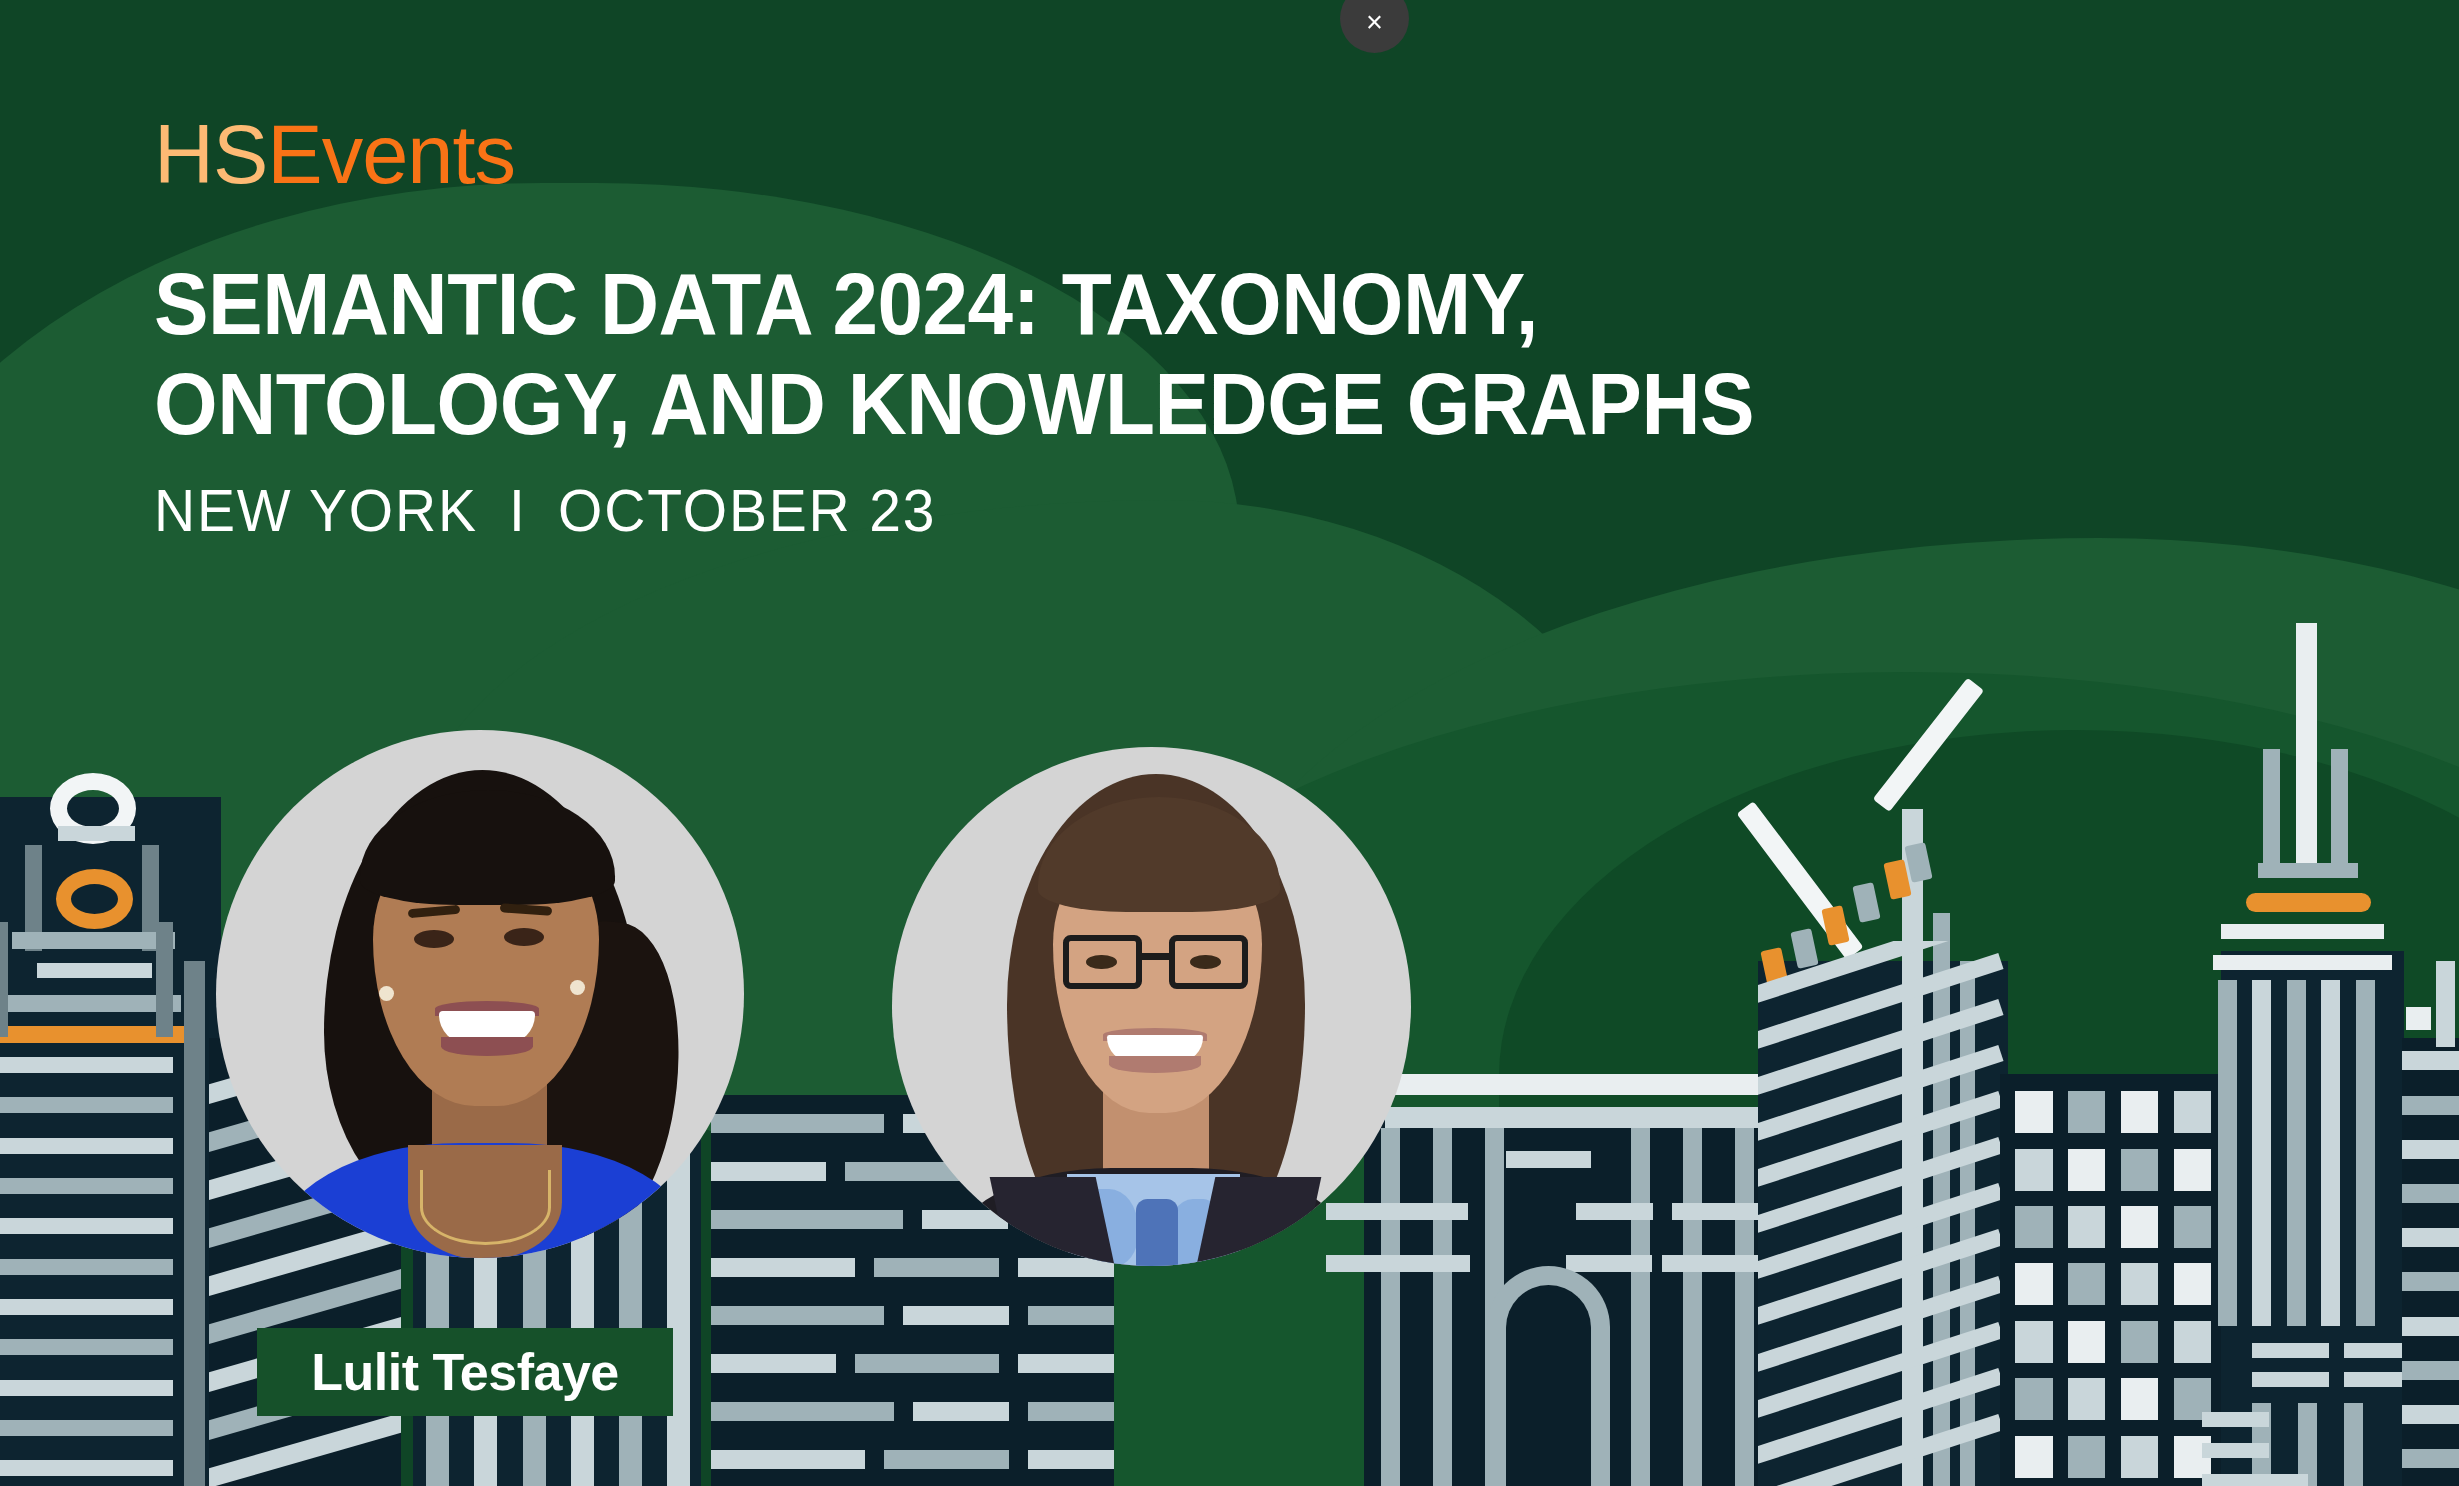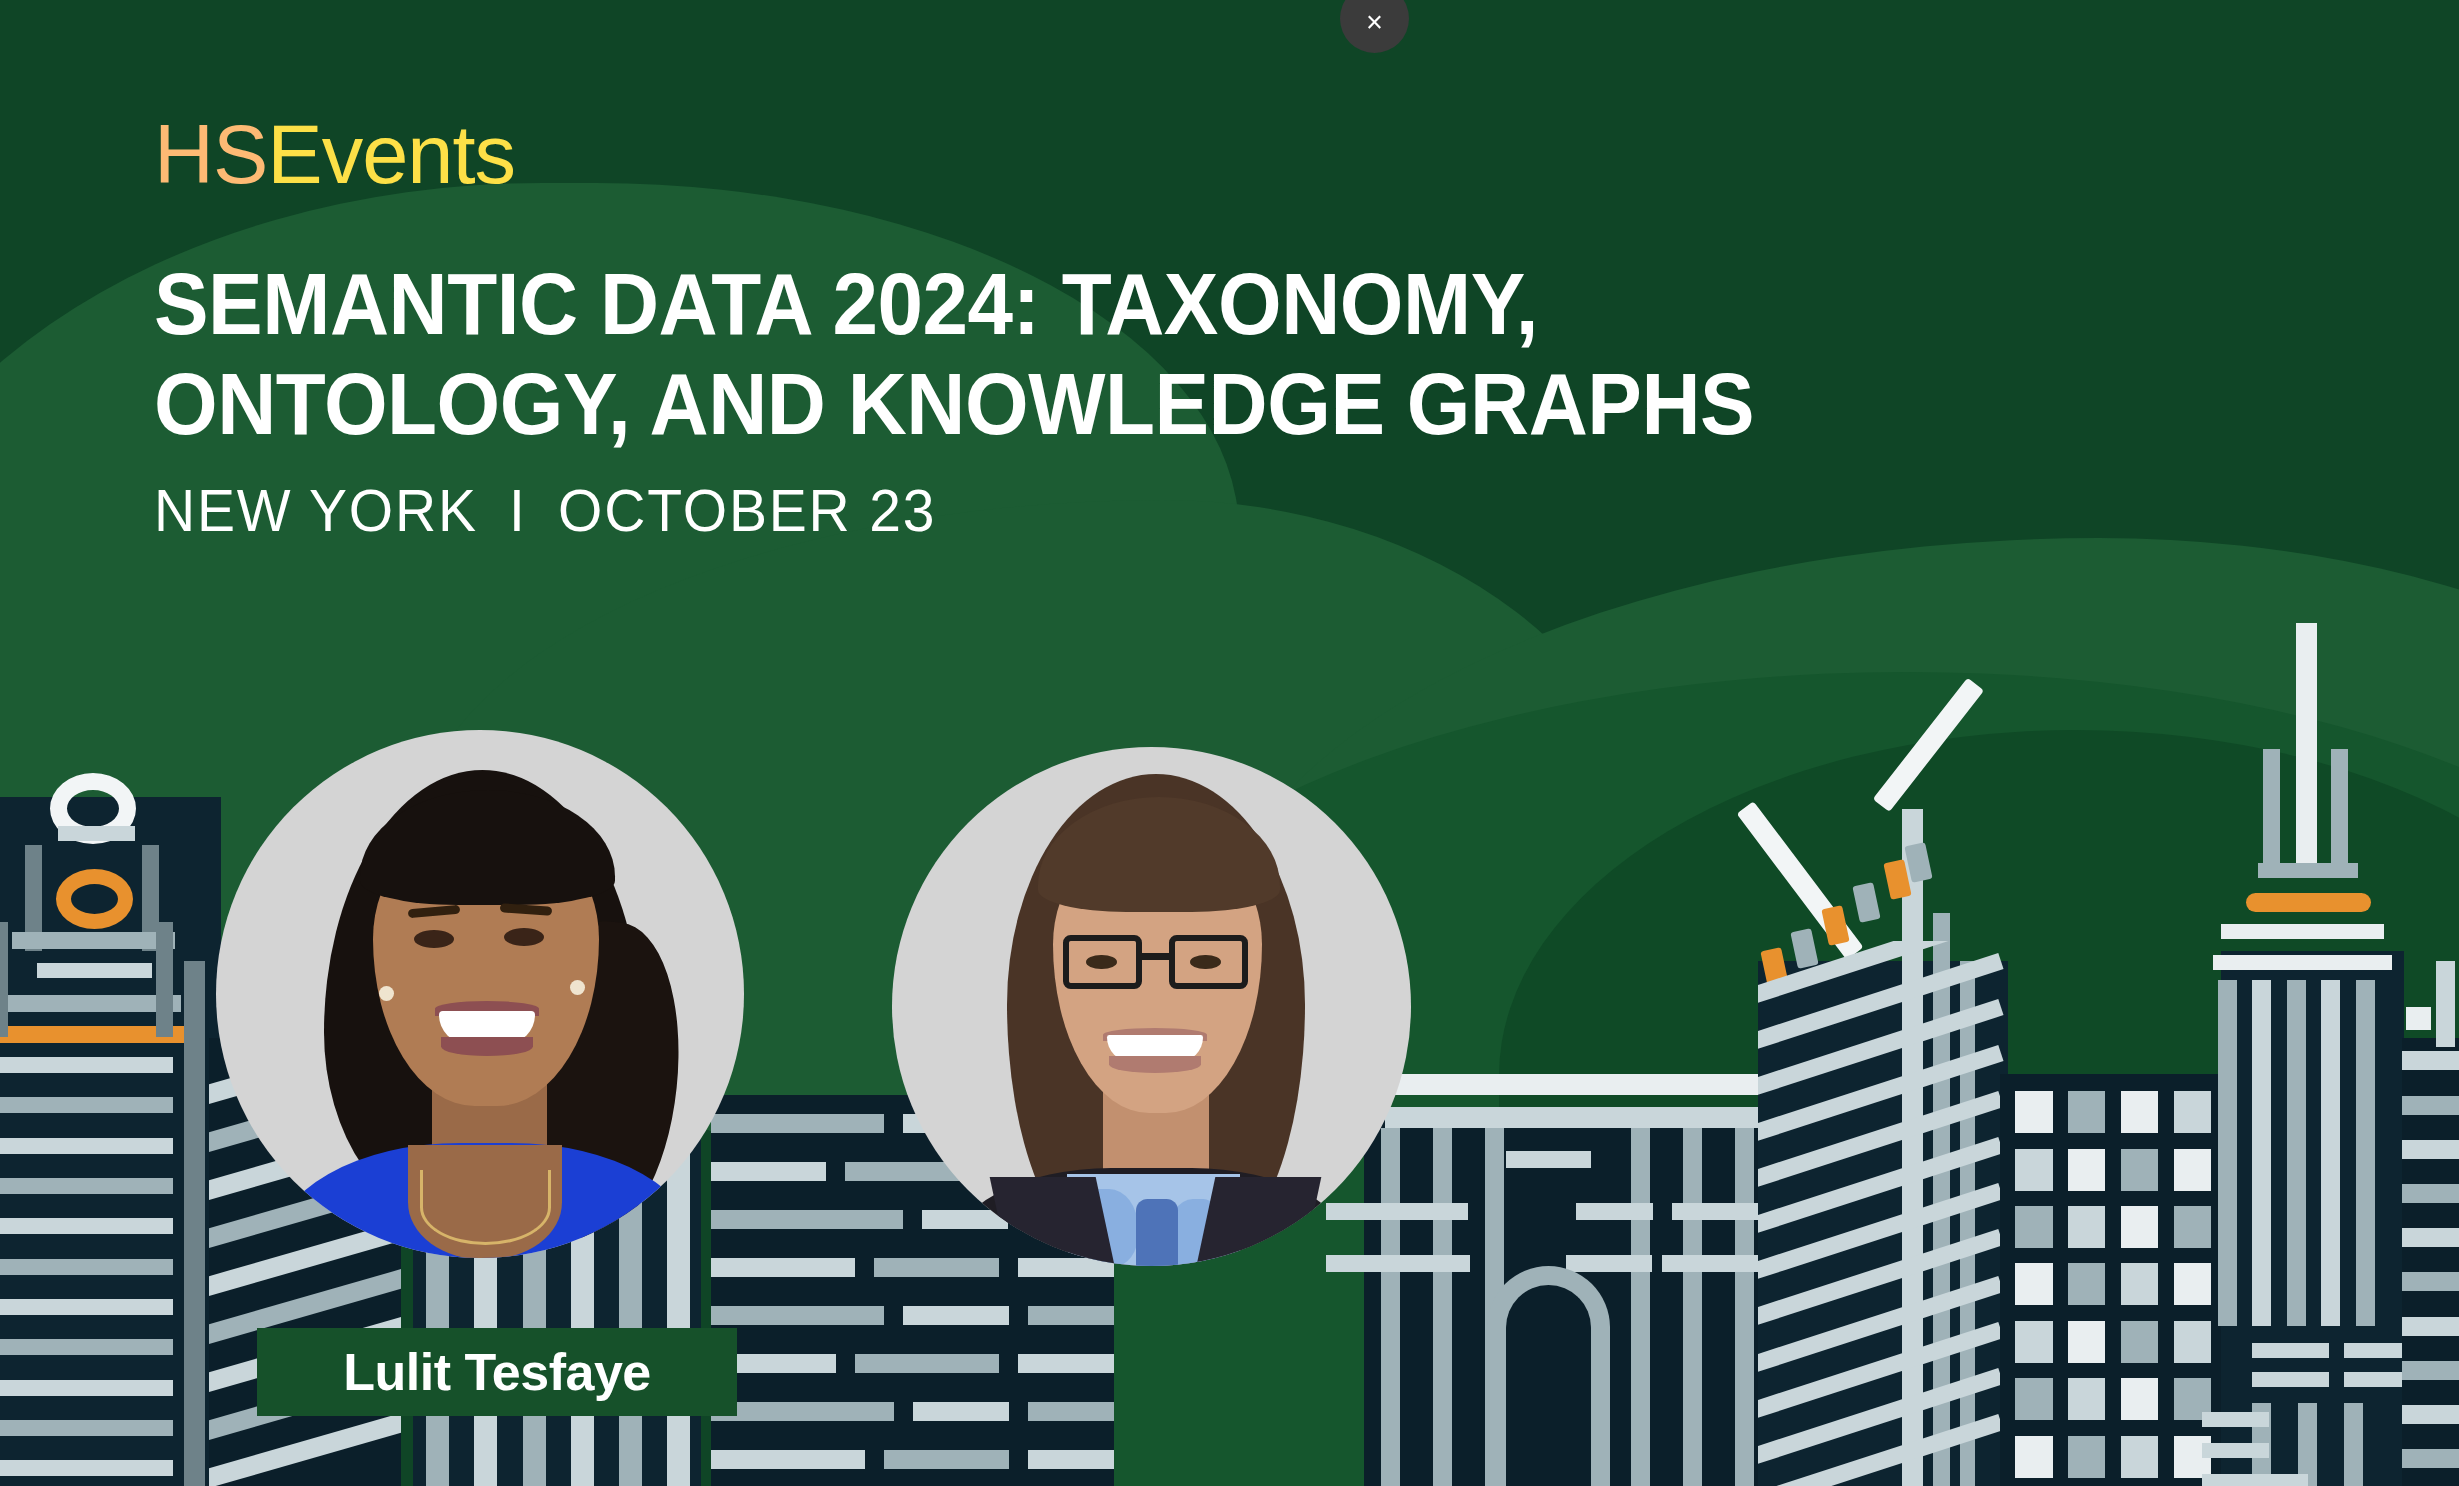--- a/index.html
+++ b/index.html
@@ -78,21 +78,21 @@
   
   #header { position: absolute; left: 154px; top: 113px; z-index: 40; }
   #logo {
     font-size: 83px;
     font-weight: 400;
     letter-spacing: -1px;
     line-height: 1;
     white-space: nowrap;
   }
   #logo .hs { color: #fdba74; font-weight: 400; }
-  #logo .events { color: #fde047; font-weight: 400; }
+  #logo .events { color: #f97316; font-weight: 400; }
 
   #title {
     margin-top: 58px;
     color: #ffffff;
     font-size: 88px;
     font-weight: 700;
     line-height: 1.14;
     letter-spacing: -0.5px;
     text-transform: uppercase;
     max-width: 1806px;
@@ -441,21 +441,21 @@
       <div class="lip-top"></div>
       <div class="smile"></div>
       <div class="lip-bot"></div>
       <div class="earring-l"></div>
       <div class="earring-r"></div>
       <div class="shirt"></div>
       <div class="shirt-v"></div>
       <div class="necklace"></div>
     </div>
   </div>
-  <div class="name-chip" style="left:257px; top:1328px; width:480px; height:88px;">
+  <div class="name-chip" style="left:257px; top:1328px; width:416px; height:88px;">
     <span>Lulit Tesfaye</span>
   </div>
 
   <div class="speaker" style="left:892px; top:747px;">
     <div class="portrait p2">
       <div class="hair-back"></div>
       <div class="neck"></div>
       <div class="face"></div>
       <div class="hair-top"></div>
       <div class="eye-l"></div>

